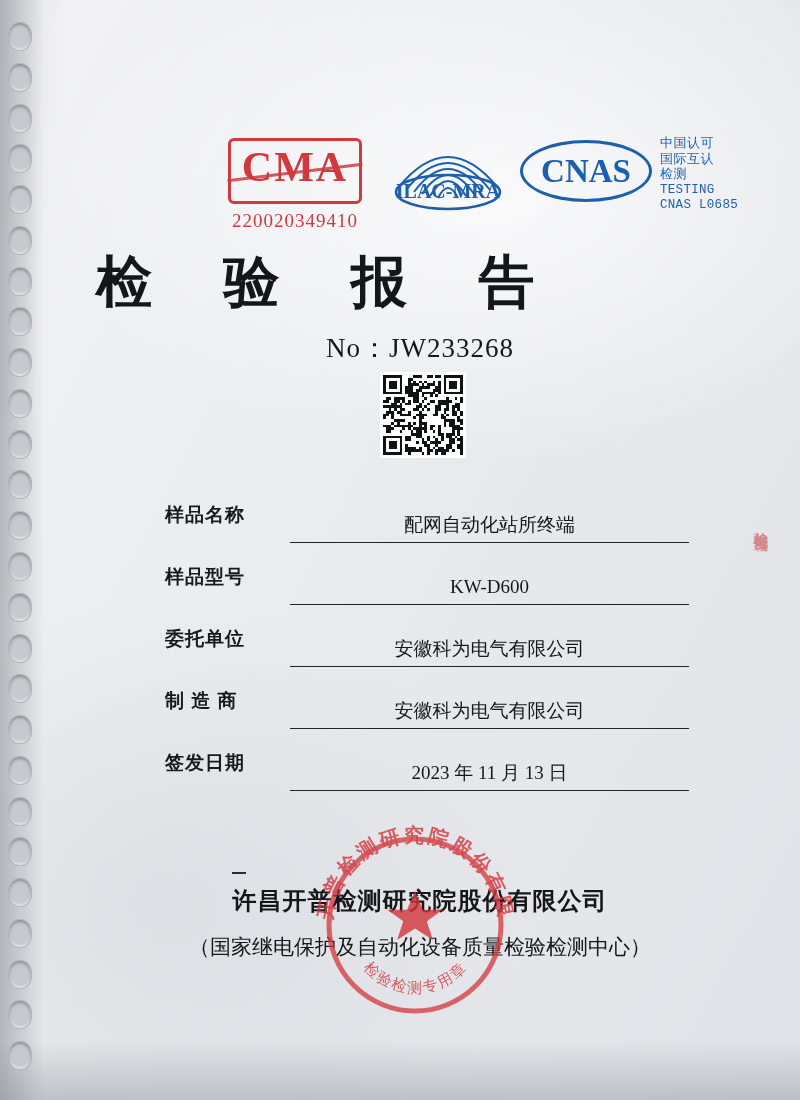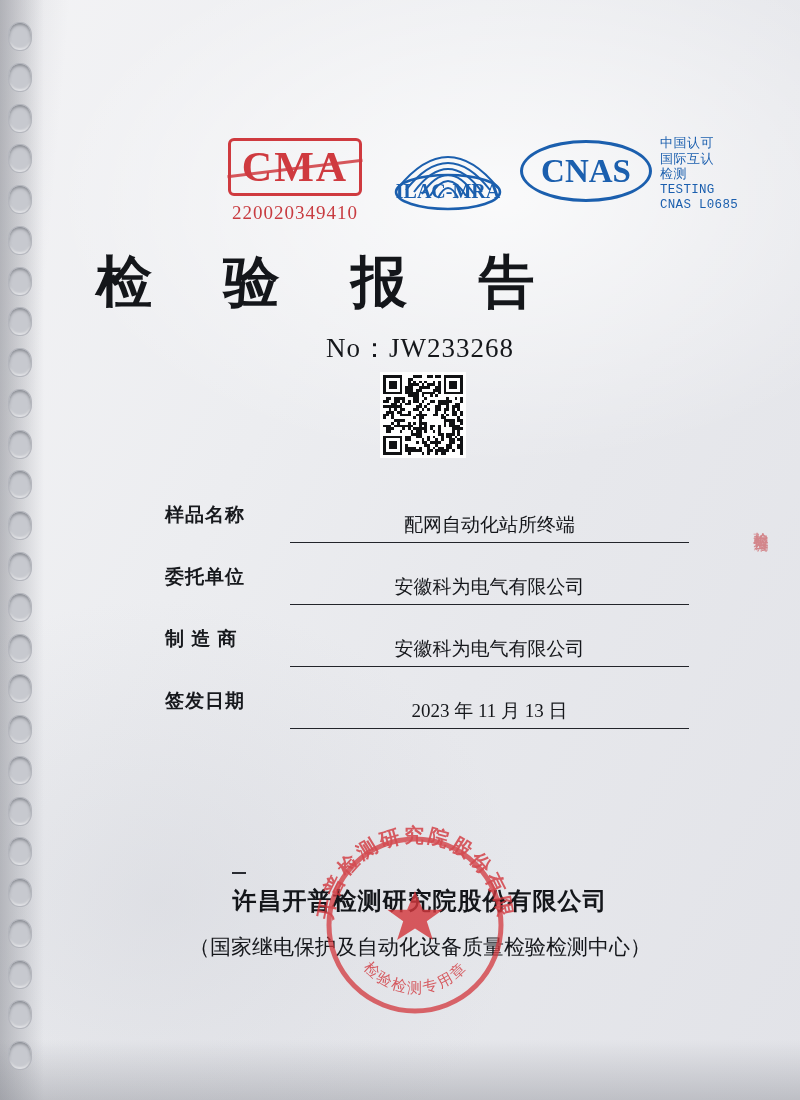--- a/index.html
+++ b/index.html
@@ -83,21 +83,21 @@
     position: absolute;
     left: 0;
     top: 8px;
     width: 150px;
     text-align: center;
     color: #cf3a3f;
   }
   .cma-mark {
     position: relative;
     width: 134px;
-    height: 58px;
+    height: 66px;
     margin: 0 auto;
     border: 3px solid #cf3a3f;
     border-radius: 6px;
     box-sizing: border-box;
   }
   .cma-mark .cma-text {
     font-family: "Liberation Serif", serif;
     font-weight: bold;
     font-size: 42px;
     letter-spacing: 2px;
@@ -829,20 +829,24 @@
           <rect x="6" y="20" width="1" height="1" fill="#111214"></rect>
         </svg>
     </div>
 
     <div class="fields" id="fields">
         <div class="field">
           <div class="field-label">样品名称</div>
           <div class="field-value">配网自动化站所终端</div>
         </div>
         <div class="field">
+          <div class="field-label">样品型号</div>
+          <div class="field-value">KW-D600</div>
+        </div>
+        <div class="field">
           <div class="field-label">委托单位</div>
           <div class="field-value">安徽科为电气有限公司</div>
         </div>
         <div class="field">
           <div class="field-label">制 造 商</div>
           <div class="field-value">安徽科为电气有限公司</div>
         </div>
         <div class="field">
           <div class="field-label">签发日期</div>
           <div class="field-value">2023 年 11 月 13 日</div>

